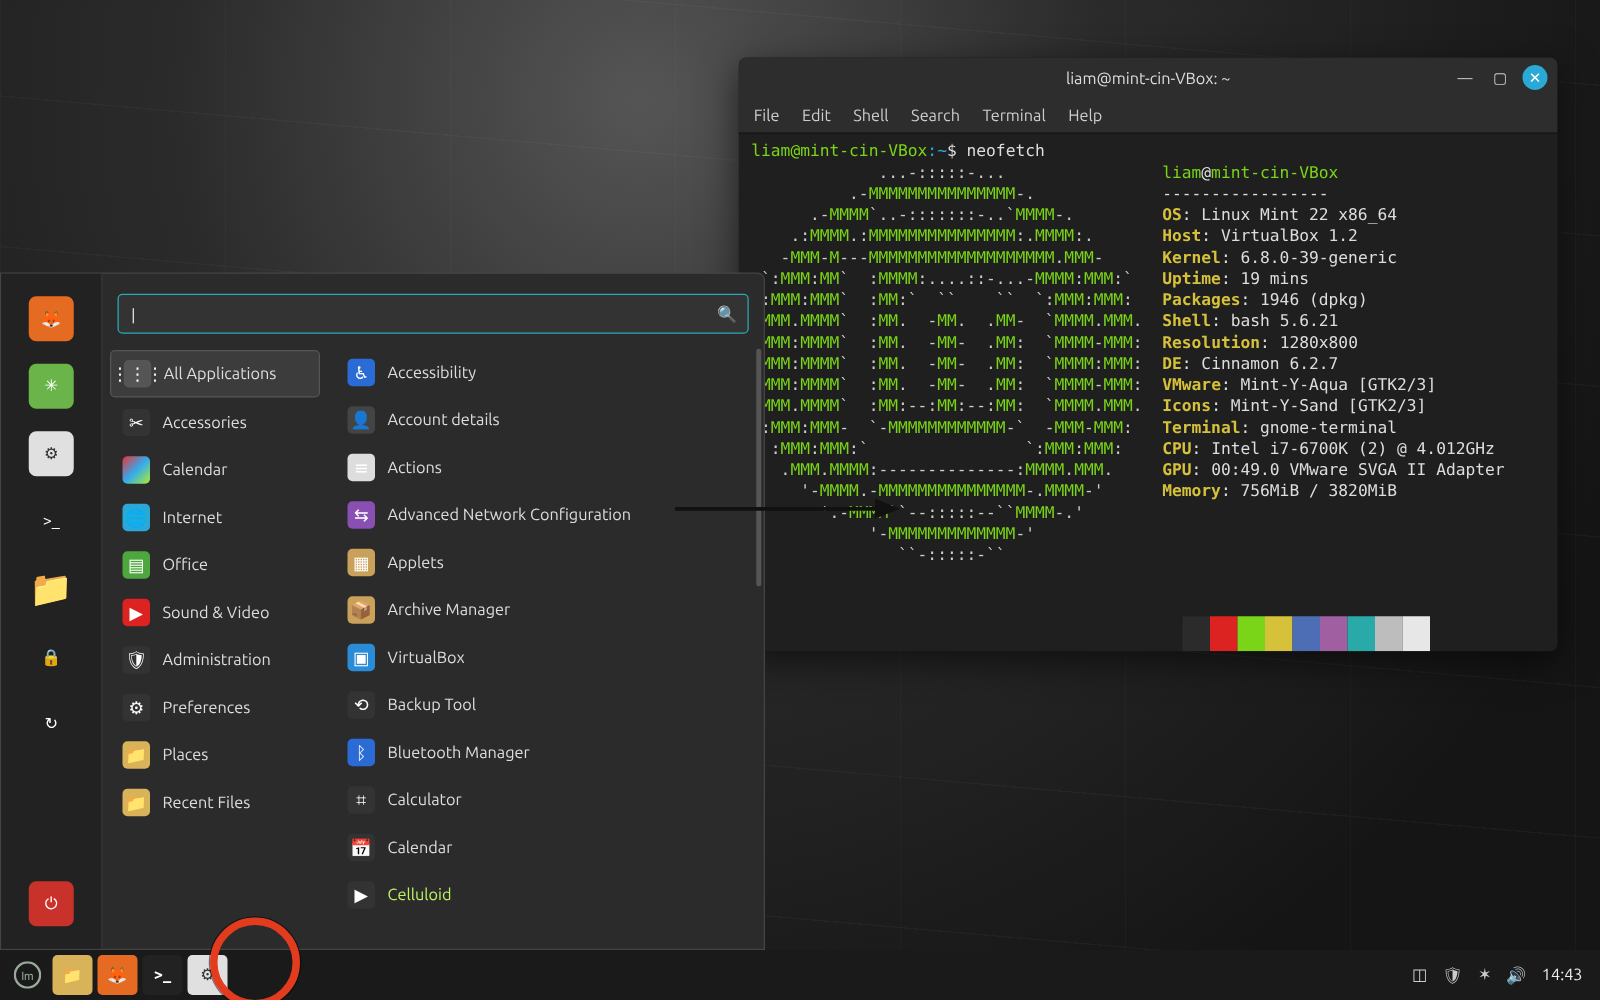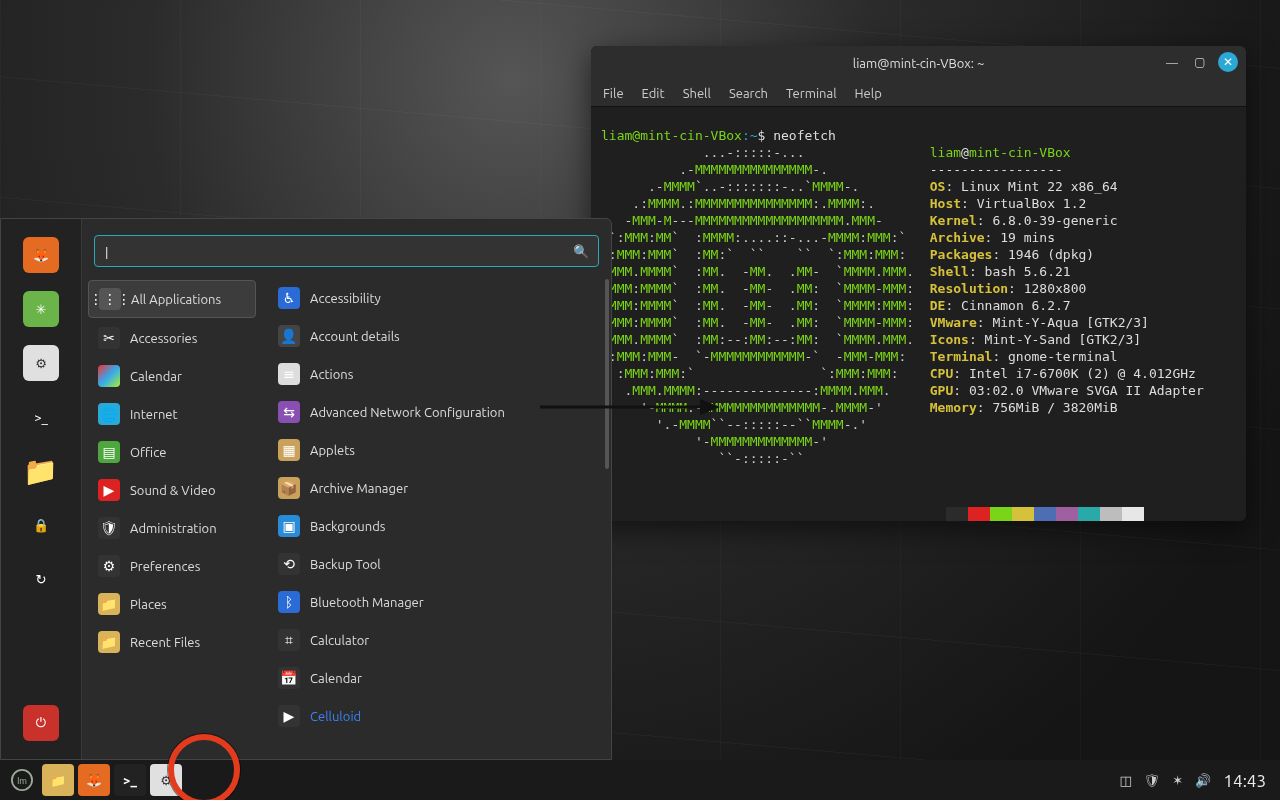--- a/index.html
+++ b/index.html
@@ -10,51 +10,51 @@
   #wallpaper::before{content:"";position:absolute;inset:0;opacity:.25;
     background-image:
       repeating-linear-gradient(5deg,rgba(255,255,255,.12) 0 1px,transparent 1px 120px),
       repeating-linear-gradient(90deg,rgba(255,255,255,.10) 0 1px,transparent 1px 180px);
   }
   
   #taskbar{position:absolute;left:0;right:0;bottom:0;height:40px;background:#1a1a1a;display:flex;align-items:center;padding:0 6px;gap:4px;z-index:50;}
   .tb-icon{width:32px;height:32px;border-radius:4px;display:flex;align-items:center;justify-content:center;cursor:pointer;}
   .tb-icon svg{width:22px;height:22px;}
   .tray{margin-left:auto;display:flex;align-items:center;gap:12px;padding-right:8px;}
-  .clock{font-size:17px;color:#eee;}
+  .clock{font-size:13px;color:#eee;}
   
   #red-circle{position:absolute;left:168px;bottom:-6px;width:60px;height:60px;border:6px solid #e23b1e;border-radius:50%;z-index:60;box-shadow:0 0 0 1px rgba(0,0,0,.5);}
   
   #menu{position:absolute;left:0;bottom:40px;width:610px;height:540px;background:#2b2b2b;border:1px solid #444;border-top-right-radius:6px;display:flex;z-index:40;}
   #menu-sidebar{width:80px;background:#222;border-right:1px solid #3a3a3a;display:flex;flex-direction:column;align-items:center;padding:18px 0;gap:18px;}
   .ms-icon{width:36px;height:36px;border-radius:6px;display:flex;align-items:center;justify-content:center;background:#333;cursor:pointer;}
   #menu-main{flex:1;display:flex;flex-direction:column;}
   #search{margin:16px 12px 8px 12px;height:30px;border:1px solid #2aa9b8;border-radius:4px;background:#333;display:flex;align-items:center;padding:0 8px;}
   #search input{flex:1;background:transparent;border:none;outline:none;color:#ddd;font-size:13px;}
   #search .mag{color:#aaa;margin-left:6px;}
   #menu-columns{flex:1;display:flex;overflow:hidden;}
   .menu-col{display:flex;flex-direction:column;padding:4px 0;}
   #col-cats{width:180px;}
   #col-apps{flex:1;position:relative;}
   #menu-scroll{position:absolute;right:2px;top:4px;width:4px;height:190px;background:#555;border-radius:2px;}
   .mi{display:flex;align-items:center;gap:10px;height:36px;padding:0 10px;margin:1px 6px;border-radius:4px;cursor:pointer;white-space:nowrap;}
   .mi.active{background:#3c3c3c;border:1px solid #555;}
   .mi .ic{width:22px;height:22px;border-radius:4px;display:flex;align-items:center;justify-content:center;font-size:14px;}
   .mi .lbl{color:#ddd;}
-  .mi.dim .lbl{color:#3b82f6;}
+  .mi.dim .lbl{color:#bef264;}
   
   #arrow{position:absolute;left:540px;top:396px;width:180px;height:22px;z-index:45;pointer-events:none;}
   
   #term{position:absolute;left:591px;top:46px;width:655px;height:475px;background:#1f1f1f;border-radius:6px;box-shadow:0 8px 30px rgba(0,0,0,.55);display:flex;flex-direction:column;overflow:hidden;z-index:30;}
   #term-title{height:34px;background:#2d2d2d;display:flex;align-items:center;justify-content:center;position:relative;font-size:13px;color:#ddd;}
   #term-title .tbtn{position:absolute;right:8px;top:6px;display:flex;gap:8px;}
   .wbtn{width:20px;height:20px;border-radius:50%;display:flex;align-items:center;justify-content:center;font-size:12px;color:#ccc;}
   .wbtn.close{background:#2aa9d6;color:#fff;}
   #term-menu{height:26px;background:#2d2d2d;display:flex;align-items:center;gap:18px;padding:0 12px;font-size:13px;color:#ccc;border-bottom:1px solid #111;}
-  #term-body{flex:1;background:#1f1f1f;padding:20px 10px;font-family:"DejaVu Sans Mono","Ubuntu Mono",monospace;font-size:13px;line-height:17px;white-space:pre;color:#ccc;overflow:hidden;}
+  #term-body{flex:1;background:#1f1f1f;padding:6px 10px;font-family:"DejaVu Sans Mono","Ubuntu Mono",monospace;font-size:13px;line-height:17px;white-space:pre;color:#ccc;overflow:hidden;}
   .g{color:#7ad417;}   
   .b{color:#2aa9d6;}   
   .y{color:#d6c13b;font-weight:bold;}   
   .w{color:#ddd;}
   #palette{display:flex;margin-top:6px;}
   #palette span{width:22px;height:30px;display:inline-block;}
 </style>
 </head>
 <body>
 
@@ -76,30 +76,30 @@
       <span style="cursor: pointer;">Search</span>
       <span style="cursor: pointer;">Terminal</span>
       <span style="cursor: pointer;">Help</span>
     </div>
   <div id="term-body"><pre style="margin:0"><span class="g">liam@mint-cin-VBox</span><span class="b">:</span><span class="b">~</span><span class="w">$ </span><span class="w">neofetch</span>
              ...-:::::-...                <span class="g">liam</span><span class="w">@</span><span class="g">mint-cin-VBox</span>
           .-<span class="g">MMMMMMMMMMMMMMM</span>-.             <span class="w">-----------------</span>
       .-<span class="g">MMMM</span>`..-:::::::-..`<span class="g">MMMM</span>-.         <span class="y">OS</span><span class="w">: Linux Mint 22 x86_64</span>
     .:<span class="g">MMMM</span>.:<span class="g">MMMMMMMMMMMMMMM</span>:.<span class="g">MMMM</span>:.       <span class="y">Host</span><span class="w">: VirtualBox 1.2</span>
    -<span class="g">MMM</span>-<span class="g">M</span>---<span class="g">MMMMMMMMMMMMMMMMMMM</span>.<span class="g">MMM</span>-      <span class="y">Kernel</span><span class="w">: 6.8.0-39-generic</span>
- `:<span class="g">MMM</span>:<span class="g">MM</span>`  :<span class="g">MMMM</span>:....::-...-<span class="g">MMMM</span>:<span class="g">MMM</span>:`   <span class="y">Archive</span><span class="w">: 19 mins</span>
+ `:<span class="g">MMM</span>:<span class="g">MM</span>`  :<span class="g">MMMM</span>:....::-...-<span class="g">MMMM</span>:<span class="g">MMM</span>:`   <span class="y">Uptime</span><span class="w">: 19 mins</span>
  :<span class="g">MMM</span>:<span class="g">MMM</span>`  :<span class="g">MM</span>:`  ``    ``  `:<span class="g">MMM</span>:<span class="g">MMM</span>:   <span class="y">Packages</span><span class="w">: 1946 (dpkg)</span>
 .<span class="g">MMM</span>.<span class="g">MMMM</span>`  :<span class="g">MM</span>.  -<span class="g">MM</span>.  .<span class="g">MM</span>-  `<span class="g">MMMM</span>.<span class="g">MMM</span>.  <span class="y">Shell</span><span class="w">: bash 5.6.21</span>
 :<span class="g">MMM</span>:<span class="g">MMMM</span>`  :<span class="g">MM</span>.  -<span class="g">MM</span>-  .<span class="g">MM</span>:  `<span class="g">MMMM</span>-<span class="g">MMM</span>:  <span class="y">Resolution</span><span class="w">: 1280x800</span>
 :<span class="g">MMM</span>:<span class="g">MMMM</span>`  :<span class="g">MM</span>.  -<span class="g">MM</span>-  .<span class="g">MM</span>:  `<span class="g">MMMM</span>:<span class="g">MMM</span>:  <span class="y">DE</span><span class="w">: Cinnamon 6.2.7</span>
 :<span class="g">MMM</span>:<span class="g">MMMM</span>`  :<span class="g">MM</span>.  -<span class="g">MM</span>-  .<span class="g">MM</span>:  `<span class="g">MMMM</span>-<span class="g">MMM</span>:  <span class="y">VMware</span><span class="w">: Mint-Y-Aqua [GTK2/3]</span>
 .<span class="g">MMM</span>.<span class="g">MMMM</span>`  :<span class="g">MM</span>:--:<span class="g">MM</span>:--:<span class="g">MM</span>:  `<span class="g">MMMM</span>.<span class="g">MMM</span>.  <span class="y">Icons</span><span class="w">: Mint-Y-Sand [GTK2/3]</span>
  :<span class="g">MMM</span>:<span class="g">MMM</span>-  `-<span class="g">MMMMMMMMMMMM</span>-`  -<span class="g">MMM</span>-<span class="g">MMM</span>:   <span class="y">Terminal</span><span class="w">: gnome-terminal</span>
   :<span class="g">MMM</span>:<span class="g">MMM</span>:`                `:<span class="g">MMM</span>:<span class="g">MMM</span>:    <span class="y">CPU</span><span class="w">: Intel i7-6700K (2) @ 4.012GHz</span>
-   .<span class="g">MMM</span>.<span class="g">MMMM</span>:--------------:<span class="g">MMMM</span>.<span class="g">MMM</span>.     <span class="y">GPU</span><span class="w">: 03:02.0 VMware SVGA II Adapter</span>
+   .<span class="g">MMM</span>.<span class="g">MMMM</span>:--------------:<span class="g">MMMM</span>.<span class="g">MMM</span>.     <span class="y">GPU</span><span class="w">: 00:49.0 VMware SVGA II Adapter</span>
      '-<span class="g">MMMM</span>.-<span class="g">MMMMMMMMMMMMMMM</span>-.<span class="g">MMMM</span>-'      <span class="y">Memory</span><span class="w">: 756MiB / 3820MiB</span>
        '.-<span class="g">MMMM</span>``--:::::--``<span class="g">MMMM</span>-.'        
             '-<span class="g">MMMMMMMMMMMMM</span>-'             
                ``-:::::-``                
 
                                           </pre><div id="palette" style="margin-left: 345px;"><span style="background: rgb(43, 43, 43);"></span><span style="background: rgb(221, 34, 34);"></span><span style="background: rgb(122, 212, 23);"></span><span style="background: rgb(214, 193, 59);"></span><span style="background: rgb(77, 109, 181);"></span><span style="background: rgb(160, 95, 160);"></span><span style="background: rgb(42, 169, 169);"></span><span style="background: rgb(189, 189, 189);"></span><span style="background: rgb(231, 231, 231);"></span></div></div>
 </div>
 
 <svg id="arrow" viewBox="0 0 180 22">
   <line x1="0" y1="11" x2="165" y2="11" stroke="#111" stroke-width="3"></line>
@@ -186,21 +186,21 @@
           <div class="mi">
             <span class="ic" style="background: rgb(201, 161, 90); color: rgb(255, 255, 255);">▦</span>
             <span class="lbl">Applets</span>
           </div>
           <div class="mi">
             <span class="ic" style="background: rgb(201, 161, 90); color: rgb(255, 255, 255);">📦</span>
             <span class="lbl">Archive Manager</span>
           </div>
           <div class="mi">
             <span class="ic" style="background: rgb(42, 139, 214); color: rgb(255, 255, 255);">▣</span>
-            <span class="lbl">Backgrounds</span>
+            <span class="lbl">VirtualBox</span>
           </div>
           <div class="mi">
             <span class="ic" style="background: rgb(51, 51, 51); color: rgb(255, 255, 255);">⟲</span>
             <span class="lbl">Backup Tool</span>
           </div>
           <div class="mi">
             <span class="ic" style="background: rgb(42, 107, 214); color: rgb(255, 255, 255);">ᛒ</span>
             <span class="lbl">Bluetooth Manager</span>
           </div>
           <div class="mi">

